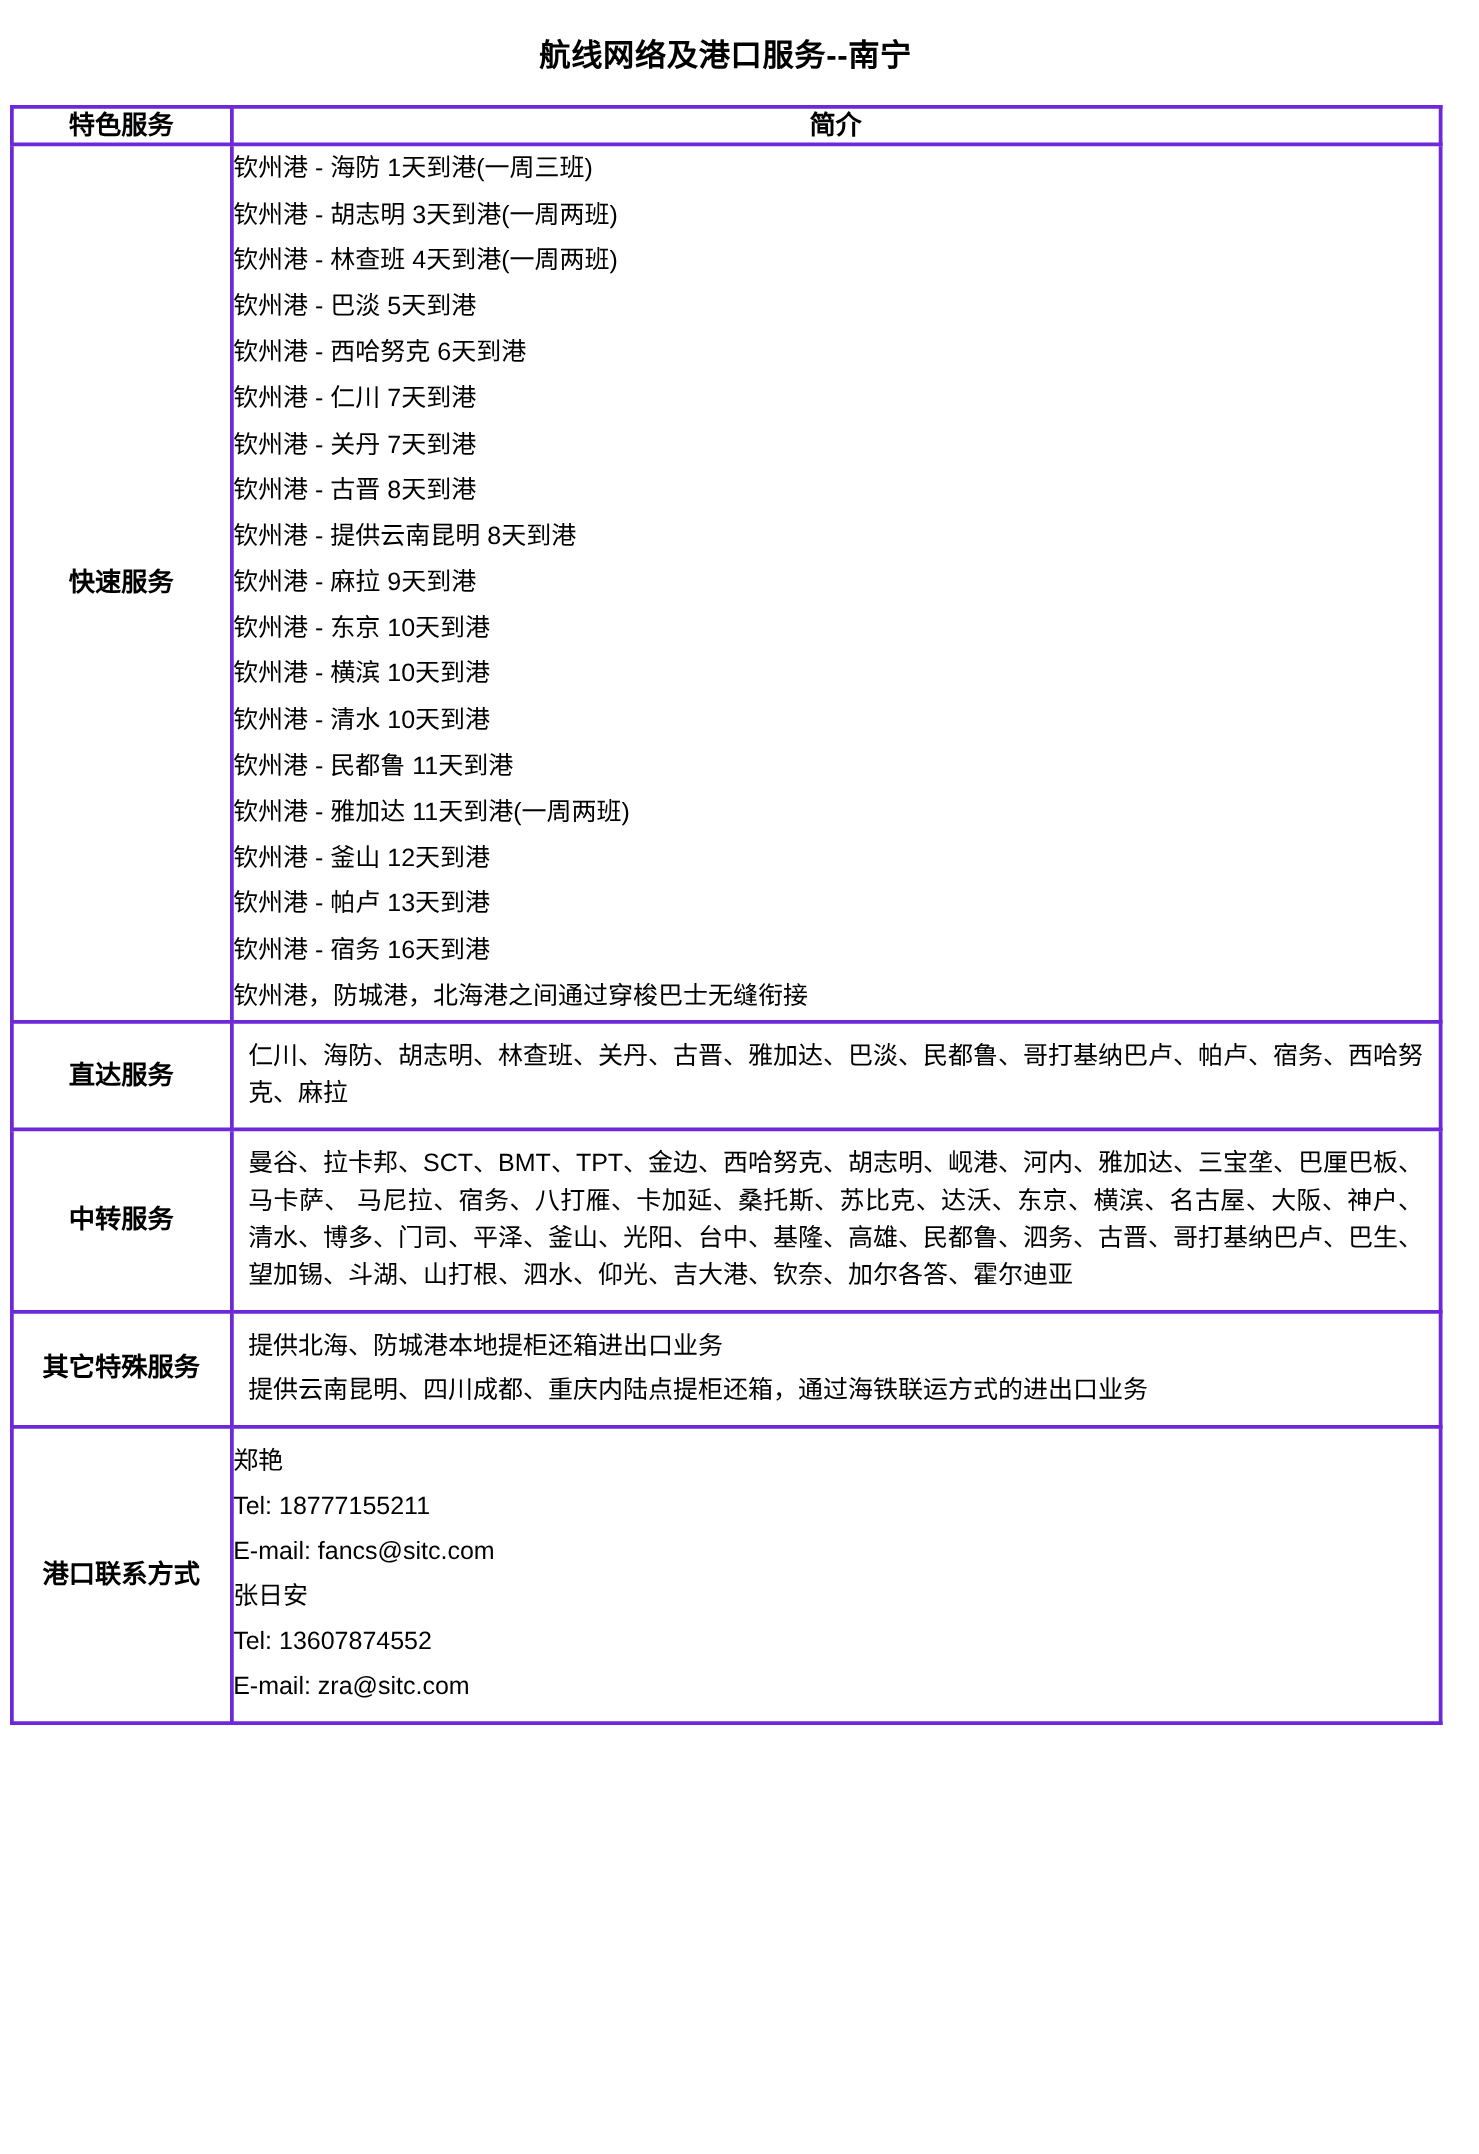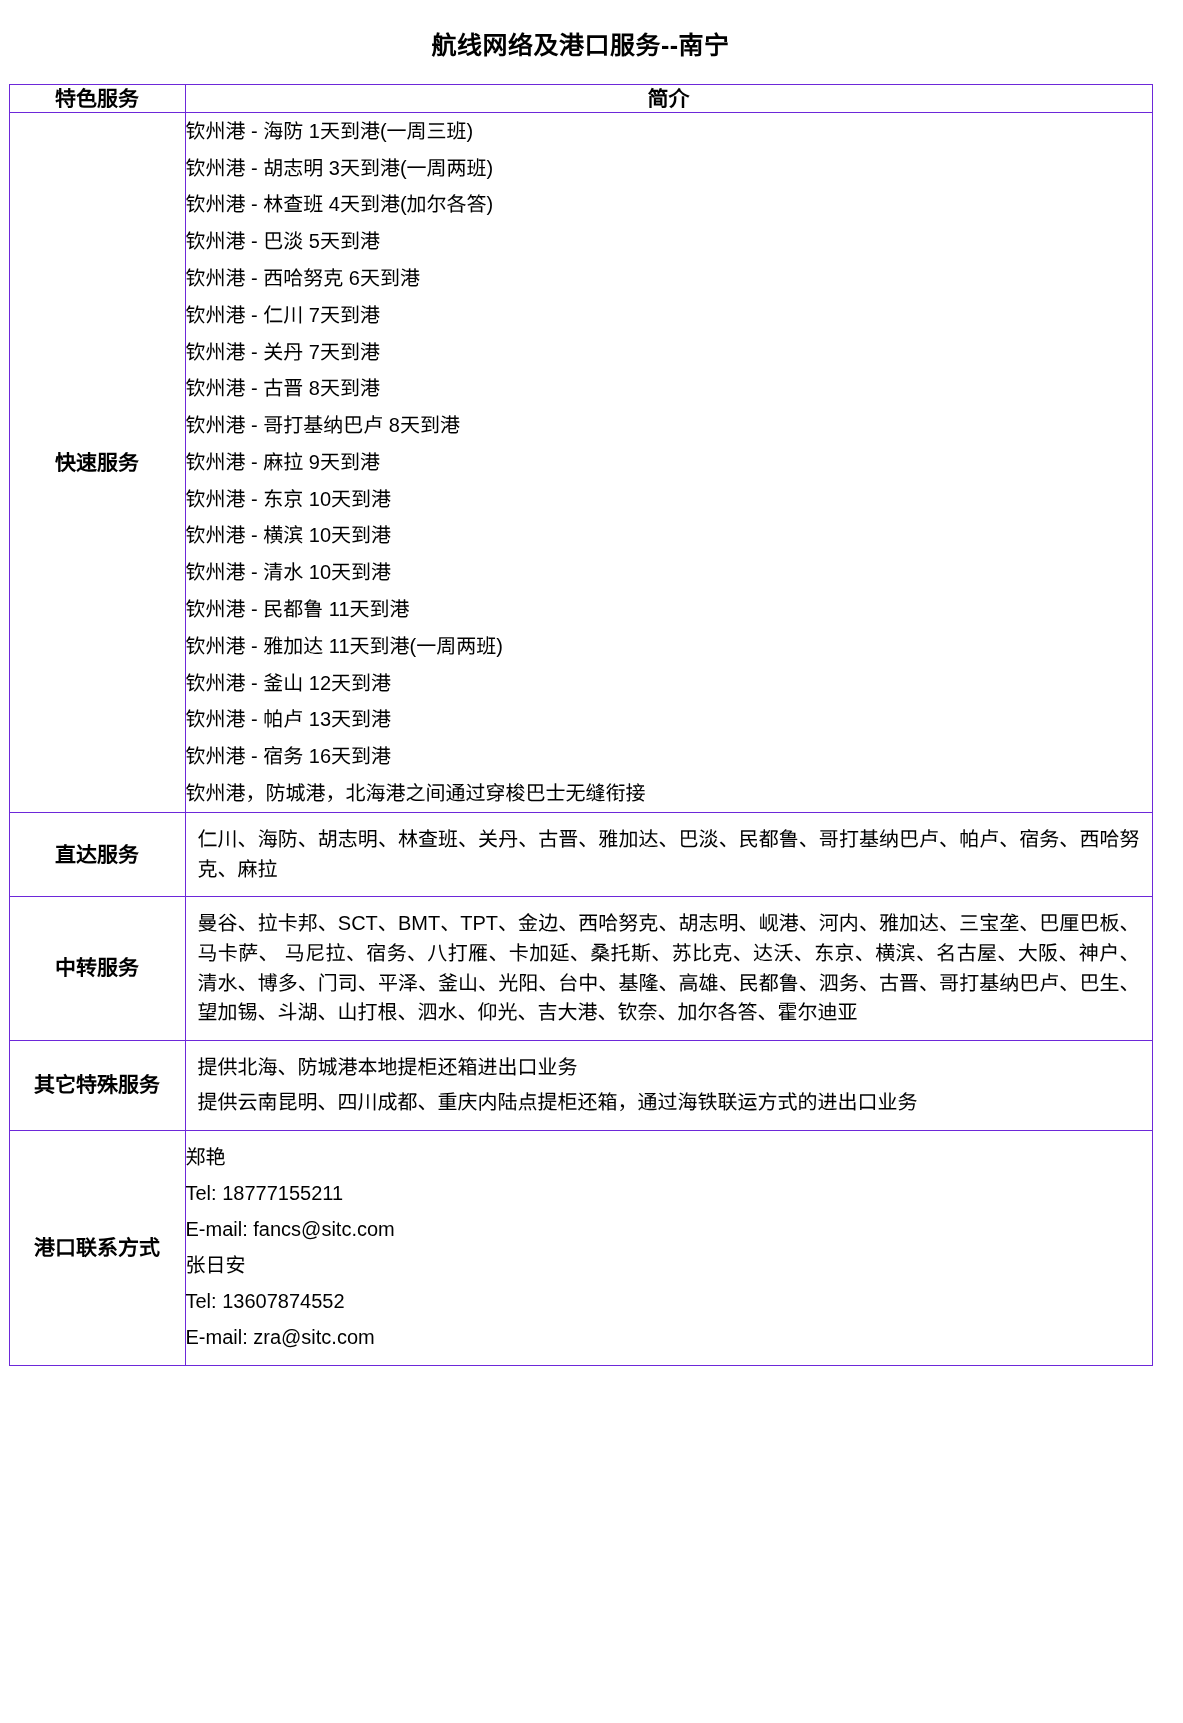--- a/index.html
+++ b/index.html
@@ -30,21 +30,21 @@
     line-height: 1.2;
   }
   table.svc-table {
     border-collapse: collapse;
     margin: 0 auto;
     width: 1143px;
     table-layout: fixed;
   }
   table.svc-table td,
   table.svc-table th {
-    border: 1px solid #6d28d9;
+    border: 3px solid #6d28d9;
     vertical-align: middle;
     padding: 0;
   }
   col.col-label { width: 176px; }
   col.col-body  { width: 967px; }
 
   .hdr-cell {
     text-align: center;
     font-weight: bold;
     font-size: 21px;
@@ -108,27 +108,27 @@
       </tr>
     </thead>
     <tbody>
 
 
       <tr>
         <td class="label-cell">快速服务</td>
         <td class="body-cell">
           <span class="route-line">钦州港 - 海防 1天到港(一周三班)</span>
           <span class="route-line">钦州港 - 胡志明 3天到港(一周两班)</span>
-          <span class="route-line">钦州港 - 林查班 4天到港(加尔各答)</span>
+          <span class="route-line">钦州港 - 林查班 4天到港(一周两班)</span>
           <span class="route-line">钦州港 - 巴淡 5天到港</span>
           <span class="route-line">钦州港 - 西哈努克 6天到港</span>
           <span class="route-line">钦州港 - 仁川 7天到港</span>
           <span class="route-line">钦州港 - 关丹 7天到港</span>
           <span class="route-line">钦州港 - 古晋 8天到港</span>
-          <span class="route-line">钦州港 - 哥打基纳巴卢 8天到港</span>
+          <span class="route-line">钦州港 - 提供云南昆明 8天到港</span>
           <span class="route-line">钦州港 - 麻拉 9天到港</span>
           <span class="route-line">钦州港 - 东京 10天到港</span>
           <span class="route-line">钦州港 - 横滨 10天到港</span>
           <span class="route-line">钦州港 - 清水 10天到港</span>
           <span class="route-line">钦州港 - 民都鲁 11天到港</span>
           <span class="route-line">钦州港 - 雅加达 11天到港(一周两班)</span>
           <span class="route-line">钦州港 - 釜山 12天到港</span>
           <span class="route-line">钦州港 - 帕卢 13天到港</span>
           <span class="route-line">钦州港 - 宿务 16天到港</span>
           <span class="route-line">钦州港，防城港，北海港之间通过穿梭巴士无缝衔接</span>

